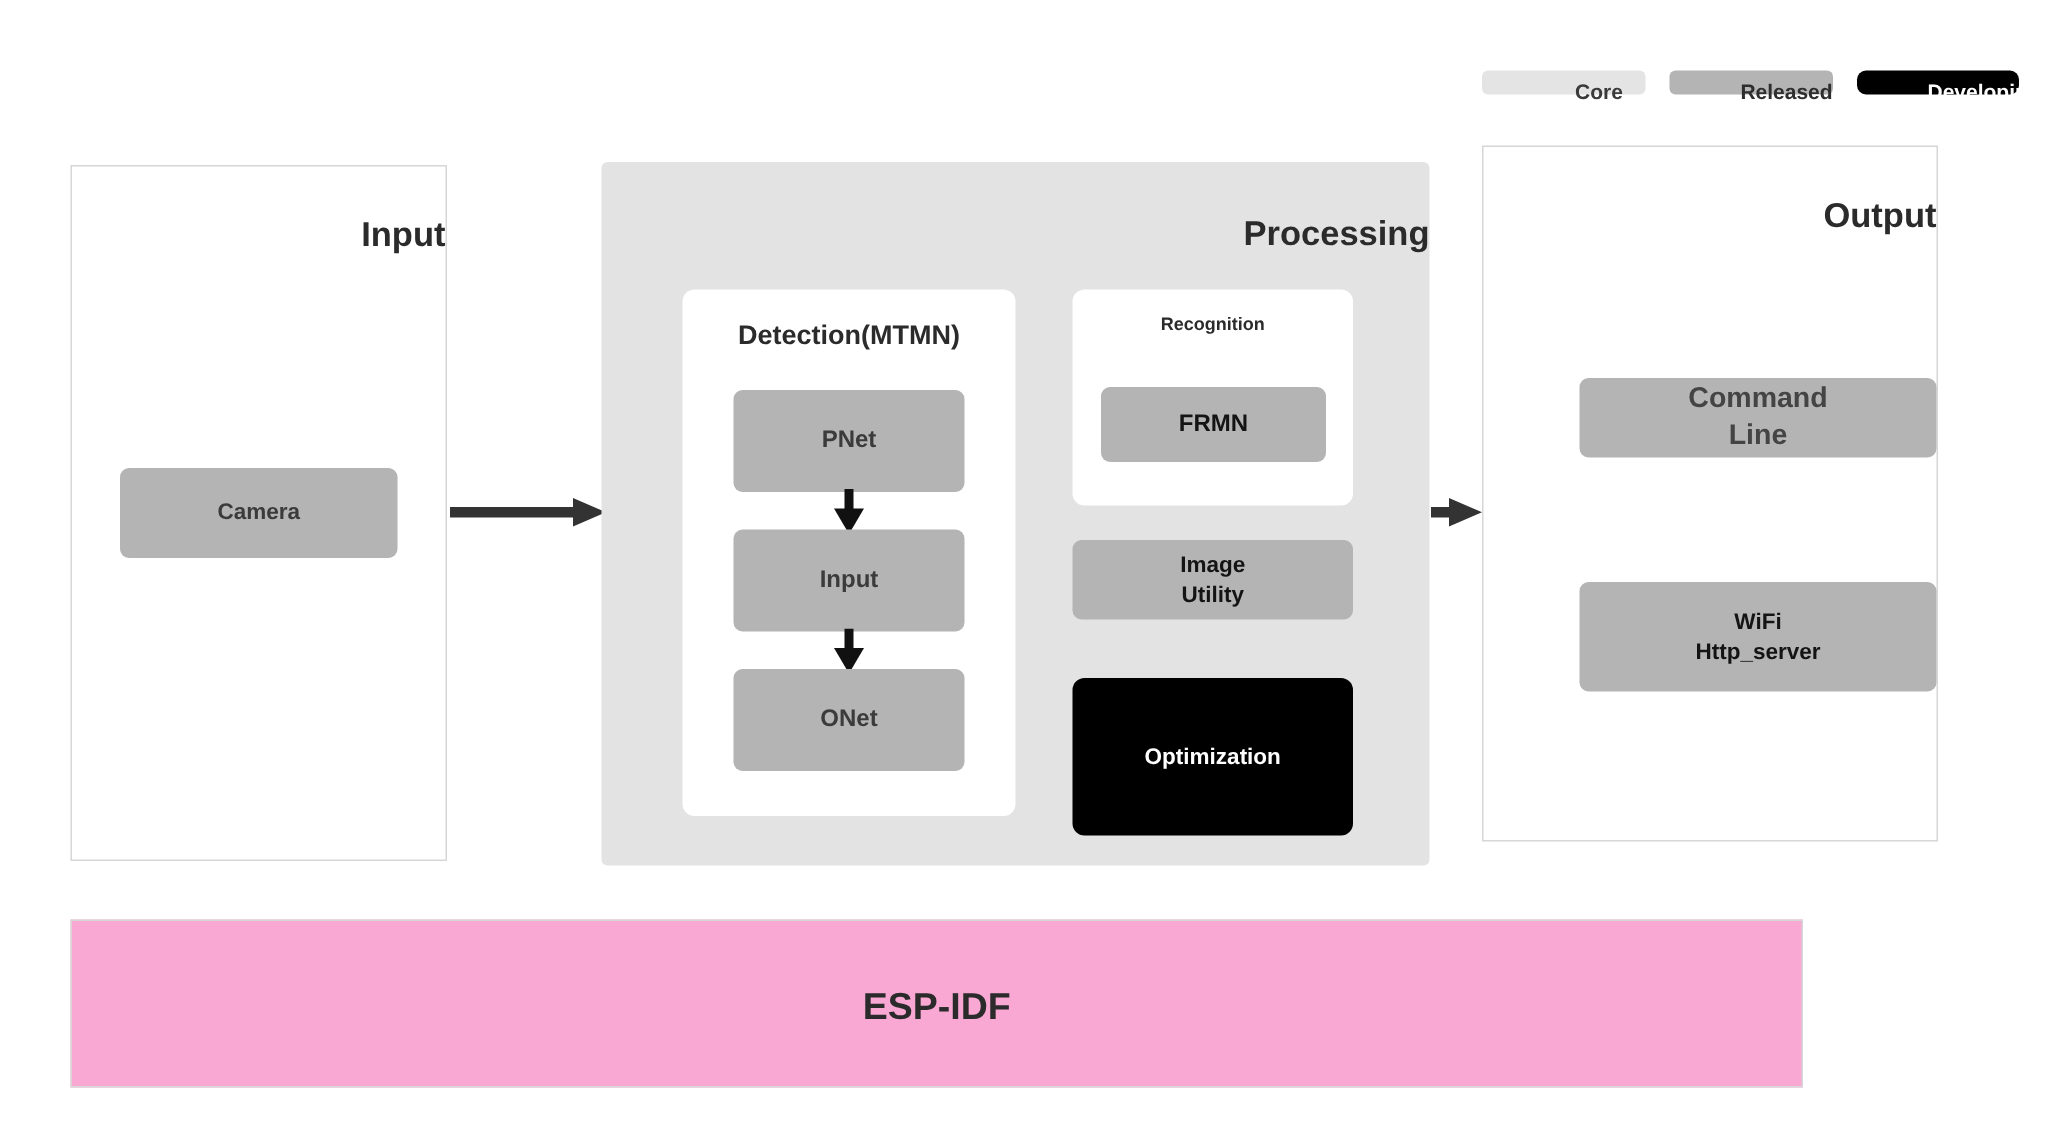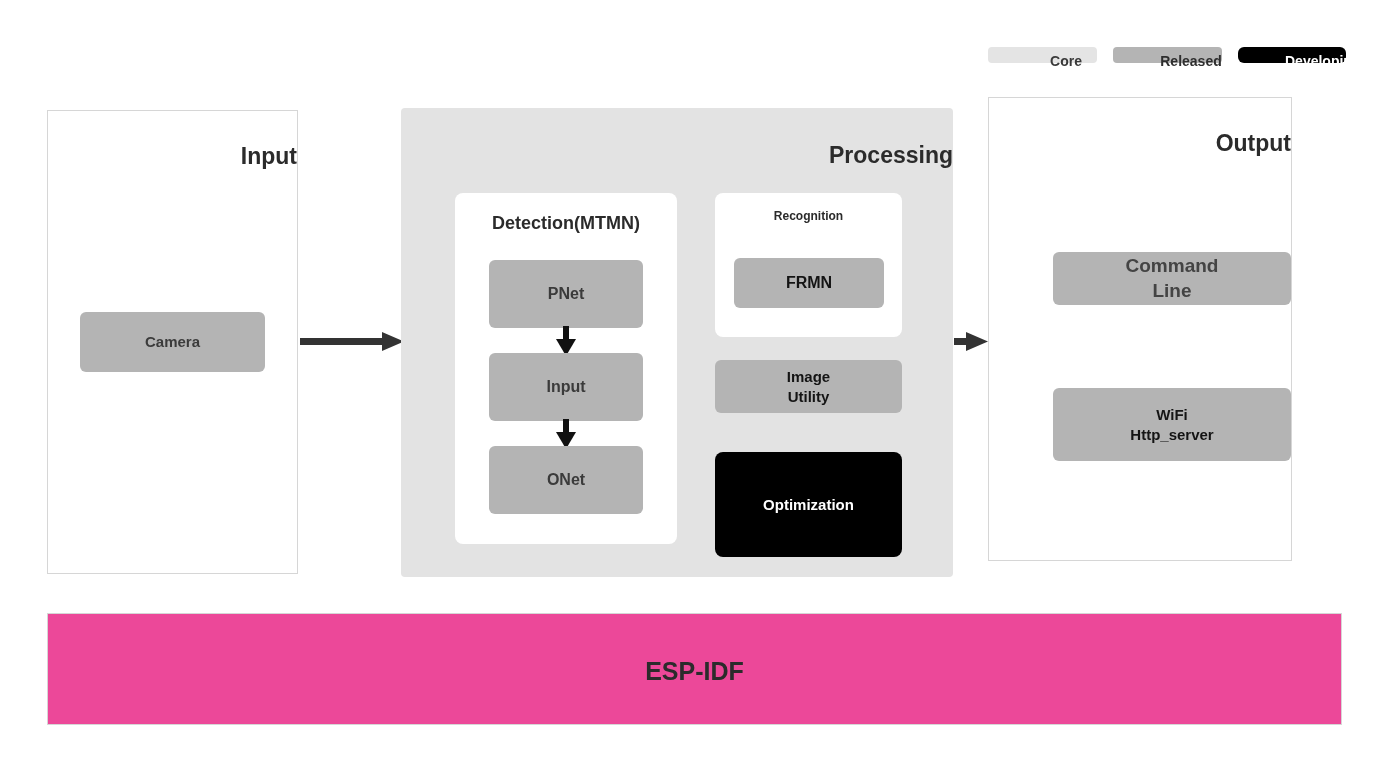--- a/index.html
+++ b/index.html
@@ -82,22 +82,22 @@
   }
 
   #panel-input  { left: 47px;  top: 110px; width: 251px; height: 464px; }
   #panel-output { left: 988px; top: 97px; width: 304px; height: 464px; }
   #panel-processing {
     left: 401px; top: 108px; width: 552px; height: 469px;
     background: #e3e3e3;
     border-radius: 4px;
   }
   #panel-espidf {
-    left: 47px; top: 613px; width: 1295px; height: 112px;
-    background: #ec4899;
+    left: 47px; top: 613px; width: 1155px; height: 112px;
+    background: #f9a8d4;
     border: 1px solid #d6d6d6;
   }
   #panel-espidf .espidf-label {
     position: absolute;
     left: 0; right: 0; top: 43px;
     text-align: center;
     font-size: 25px;
     font-weight: bold;
     color: #2b2b2b;
   }

